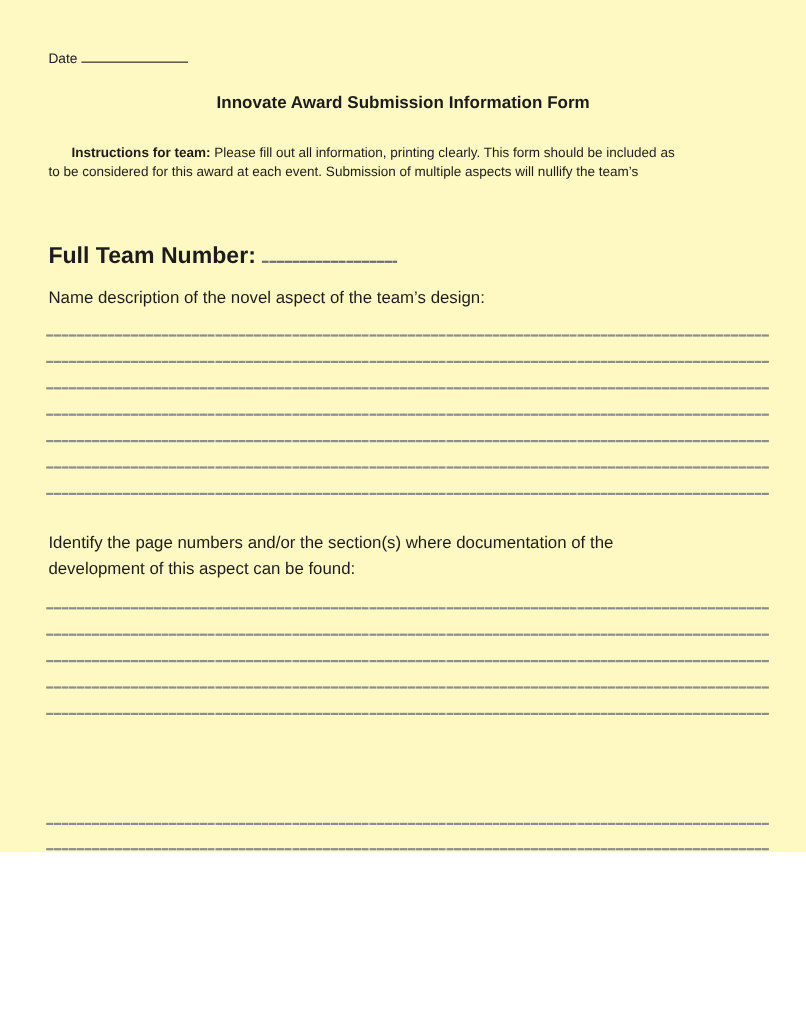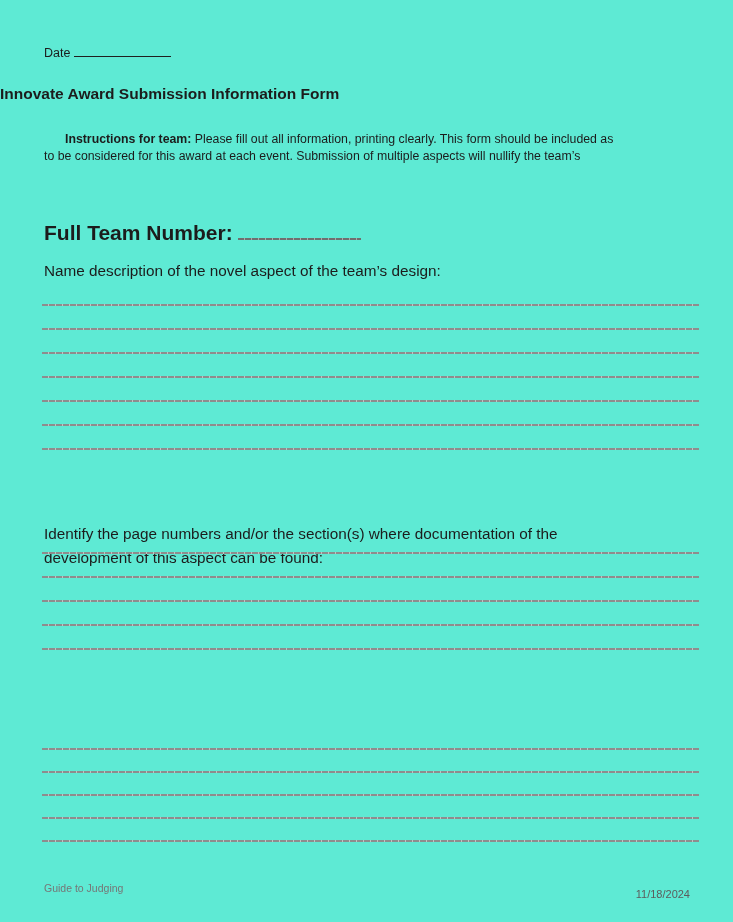--- a/index.html
+++ b/index.html
@@ -1,21 +1,21 @@
 <!DOCTYPE html>
 <html><head>
 <meta charset="utf-8">
 <style>
   * { box-sizing: border-box; margin: 0; padding: 0; }
   html, body { background: #ffffff; }
   .page {
     position: relative;
     width: 733px;
-    height: 922px;
-    background: #5eead4;
+    height: 775px;
+    background: #fef9c3;
     font-family: "Liberation Sans", sans-serif;
     color: #1c1c1c;
     overflow: hidden;
   }
 
   
   .hdr-date  { position: absolute; left: 44px;  top: 44px; font-size: 12.5px; white-space: nowrap; }
   .hdr-event { position: absolute; left: 307px; top: 44px; font-size: 12.5px; white-space: nowrap; }
   .blank {
     display: inline-block;
@@ -23,21 +23,21 @@
     border-bottom: 1.8px solid #1f1f1f;
     vertical-align: baseline;
     margin-left: 4px;
   }
   .blank-date  { width: 97px; }
   .blank-event { width: 241px; }
 
   
   .title {
     position: absolute; left: 0; right: 0; top: 85px;
-    font-weight: bold; font-size: 15.5px;
+    text-align: center; font-weight: bold; font-size: 15.5px;
     white-space: nowrap;
   }
 
   
   .instructions {
     position: absolute; left: 44px; top: 131px;
     font-size: 12.3px; line-height: 17.4px;
   }
   .iline { white-space: nowrap; }
   .bold { font-weight: bold; padding-left: 21px; }
@@ -52,21 +52,21 @@
   .blank-team {
     display: inline-block; width: 123px; height: 15px; margin-left: 5px;
     background: repeating-linear-gradient(to right, #6f6f6f 0 6px, #a9a9a9 6px 7px) bottom / 100% 2px no-repeat;
     vertical-align: baseline;
   }
 
   
   .prompt { position: absolute; left: 44px; font-size: 15.3px; line-height: 24px; }
   .prompt span { display: block; white-space: nowrap; }
   #prompt-1 { top: 259px; }
-  #prompt-2 { top: 482px; margin-top: 40px; }
+  #prompt-2 { top: 482px; }
   #prompt-3 { top: 687px; }
 
   
   .lines { position: absolute; left: 42px; right: 34px; }
   .ln {
     height: 2px;
     background: repeating-linear-gradient(to right, #8d8d8d 0 6px, #c2c2c2 6px 7px);
     margin-bottom: 22px;
   }
   #lines-1 { top: 304px; }

